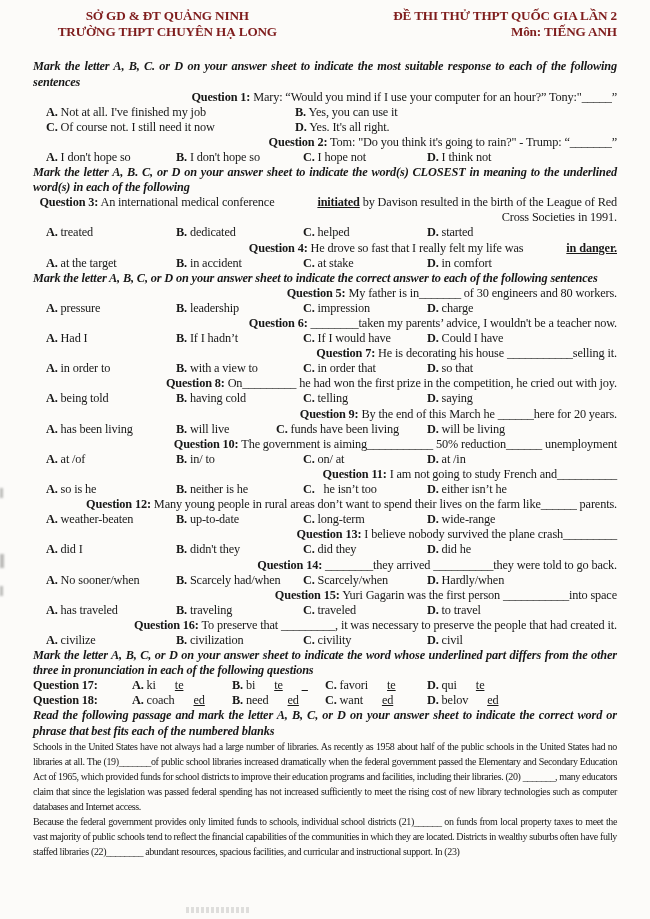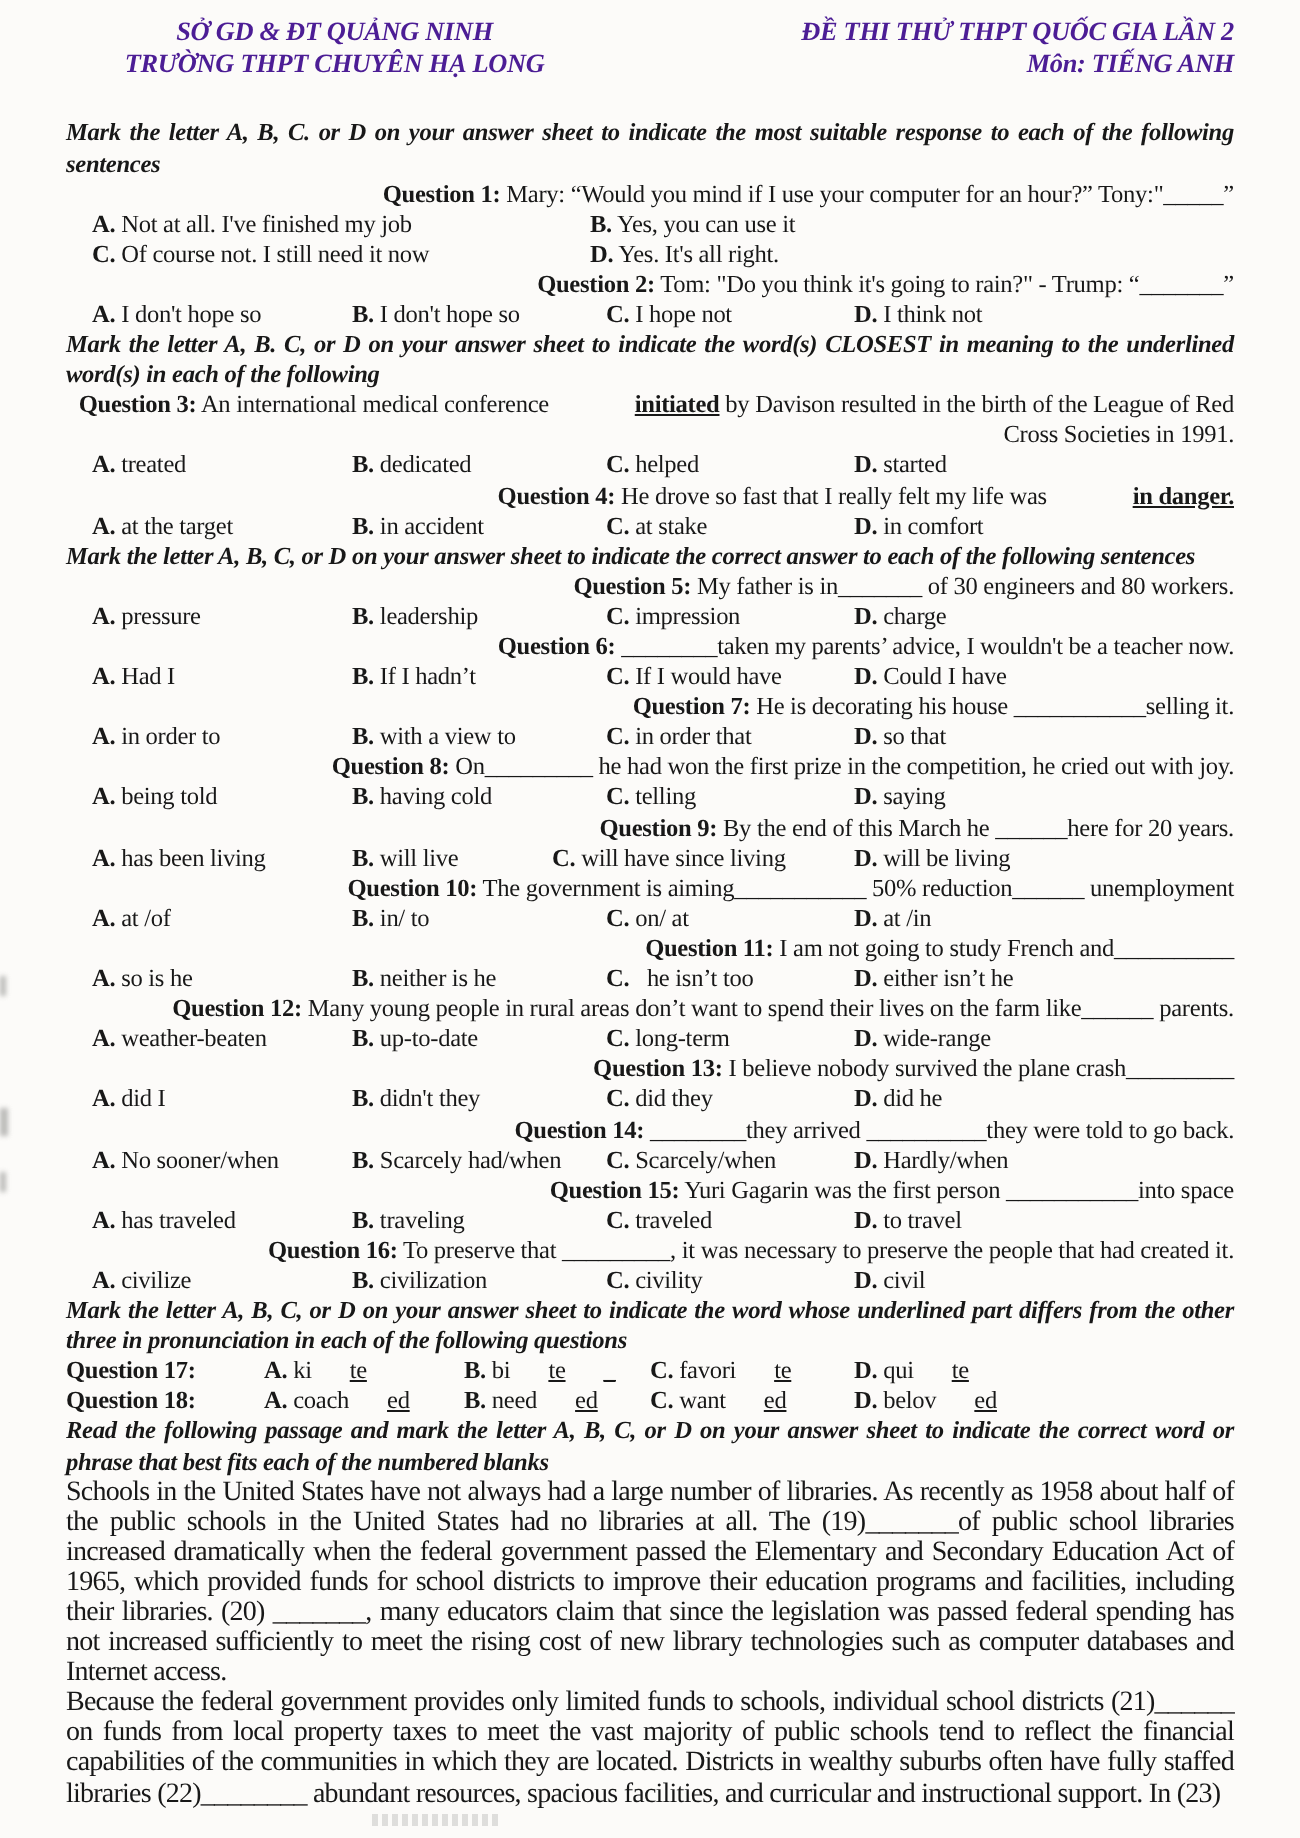--- a/index.html
+++ b/index.html
@@ -6,21 +6,21 @@
   html, body { margin: 0; padding: 0; }
   body {
     width: 650px; height: 919px; overflow: hidden; position: relative;
     background: #fcfbf9;
     font-family: "Liberation Serif", "DejaVu Serif", serif;
     font-size: 12.3px; line-height: 15.1px; letter-spacing: -0.15px;
     color: #181818;
   }
   .page { padding: 8px 33px 0 33px; }
 
-  .hdr { display: flex; font-weight: bold; color: #4c1d95; margin-bottom: 19px; font-style: italic; }
+  .hdr { display: flex; font-weight: bold; color: #7f1d1d; margin-bottom: 19px; }
   .hdr-left  { width: 46%; text-align: center; font-size: 13.2px; line-height: 16.2px; }
   .hdr-right { width: 54%; text-align: right; font-size: 13.2px; line-height: 16.2px; }
 
   .instr { font-weight: bold; font-style: italic; text-align: justify; }
 
   .stem { text-align: right; }
   .ql { font-weight: bold; }
 
   .opts {
     margin-left: 13px;
@@ -33,21 +33,21 @@
 
   .pronrow {
     display: grid;
     grid-template-columns: 99px 100px 93px 102px 1fr;
     white-space: nowrap;
   }
 
   .u  { text-decoration: underline; padding-left: 19px; }
   .bu { font-weight: bold; text-decoration: underline; padding-left: 40px; }
 
-  .passage { text-align: justify; margin: 0; font-size: 14px; letter-spacing: -0.38px; line-height: 15.1px; }
+  .passage { text-align: justify; margin: 0; font-size: 10px; letter-spacing: -0.38px; line-height: 15.1px; }
 
   
   .faint-mark {
     position: absolute; left: 186px; top: 907px; width: 64px; height: 6px;
     background: repeating-linear-gradient(90deg, #c6c6c4 0 3px, transparent 3px 5px);
     opacity: 0.55;
   }
   .smudge { position: absolute; left: 0; background: #8f8f8d; filter: blur(1.2px); opacity: .6; }
   .sm1 { top: 488px; width: 3px; height: 10px; }
   .sm2 { top: 554px; width: 4px; height: 14px; }
@@ -153,21 +153,21 @@
       <span class="opt"><b>C.</b> <span>telling</span></span>
       <span class="opt"><b>D.</b> <span>saying</span></span>
     </div>
   </div>
 
   <div class="q">
     <div class="stem"><b class="ql">Question 9:</b> <span>By the end of this March he ______here for 20 years.</span></div>
     <div class="opts g9">
       <span class="opt"><b>A.</b> <span>has been living</span></span>
       <span class="opt"><b>B.</b> <span>will live</span></span>
-      <span class="opt"><b>C.</b> <span>will have since living</span></span>
+      <span class="opt"><b>C.</b> <span>funds have been living</span></span>
       <span class="opt"><b>D.</b> <span>will be living</span></span>
     </div>
   </div>
 
   <div class="q">
     <div class="stem"><b class="ql">Question 10:</b> <span>The government is aiming___________ 50% reduction______ unemployment</span></div>
     <div class="opts">
       <span class="opt"><b>A.</b> <span>at /of</span></span>
       <span class="opt"><b>B.</b> <span>in/ to</span></span>
       <span class="opt"><b>C.</b> <span>on/ at</span></span>

